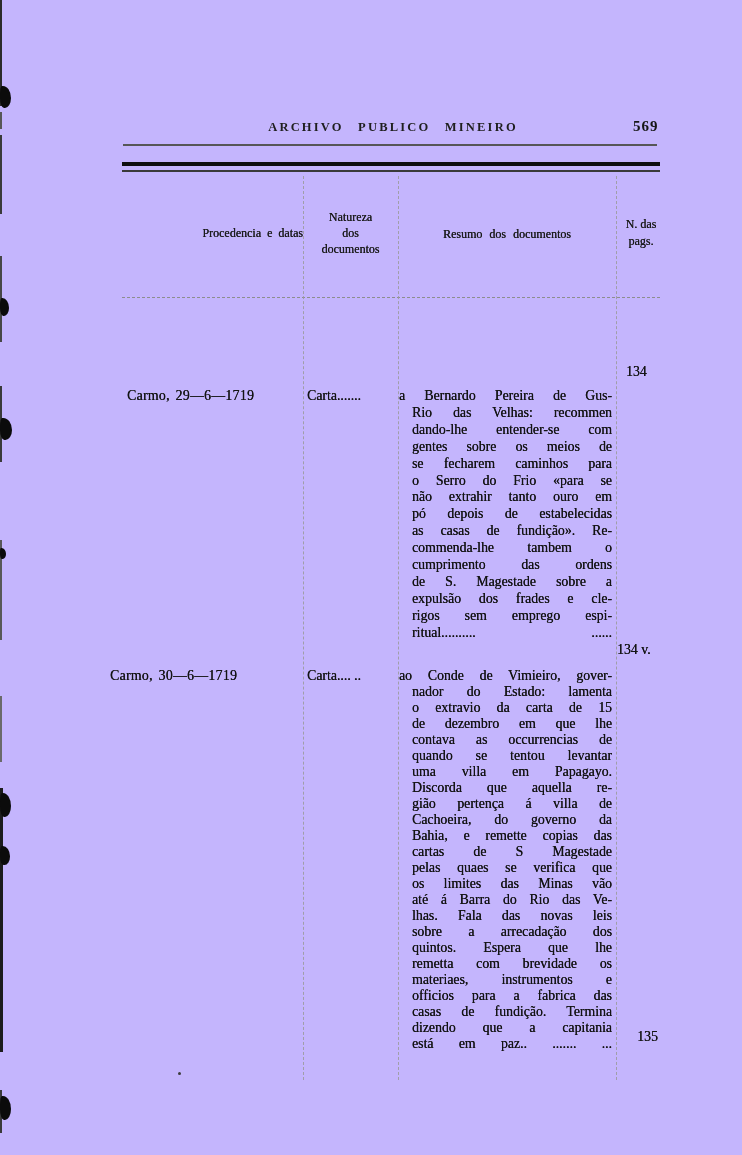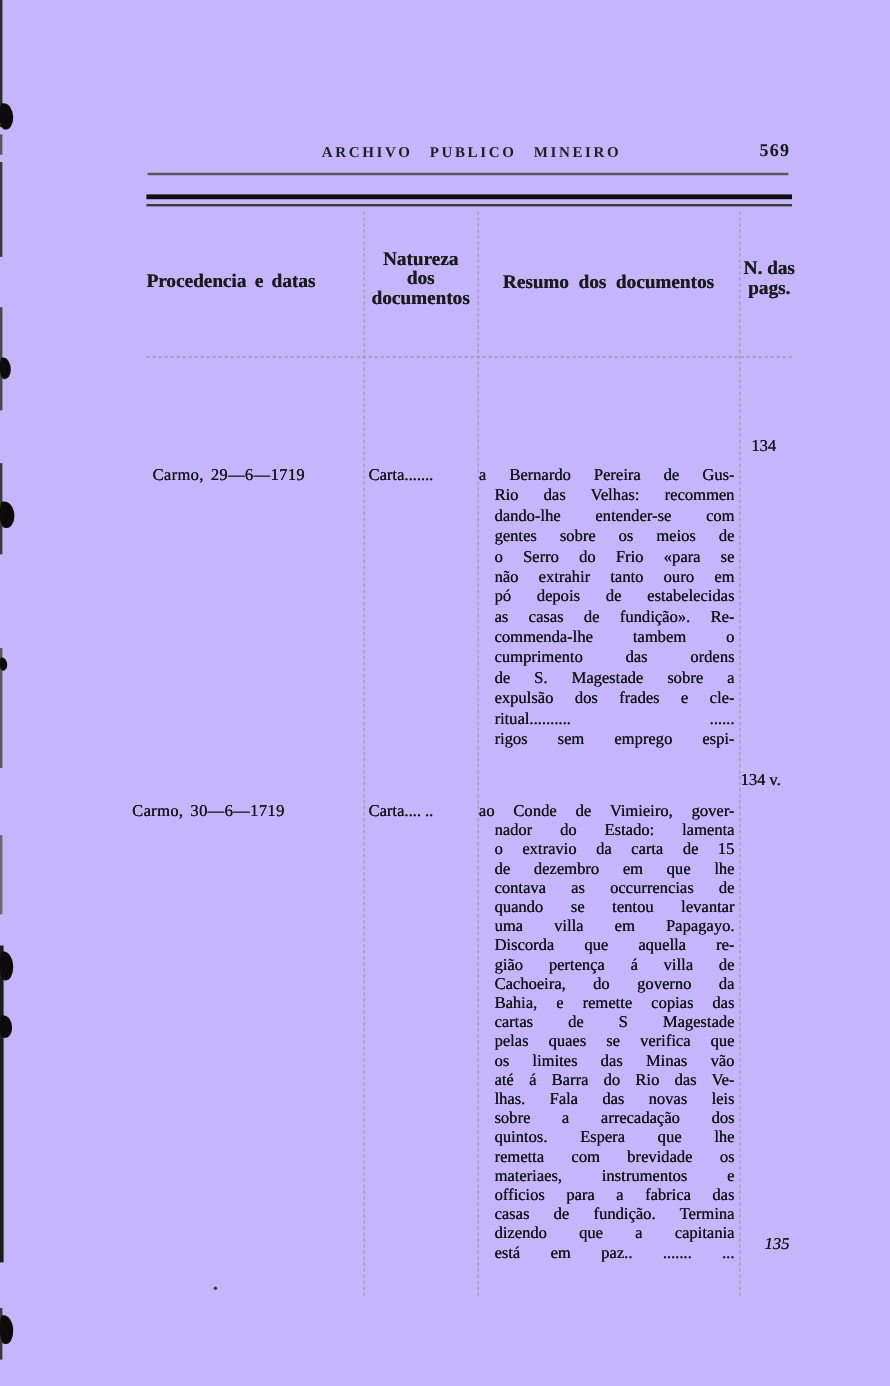--- a/index.html
+++ b/index.html
@@ -25,40 +25,40 @@
     font-size:15px;font-weight:bold;letter-spacing:1px;
   }
   
   .rule-thin{left:123px;top:144px;width:534px;height:0;border-top:2px solid #565656;}
   .rule-thick{left:122px;top:162px;width:538px;height:4px;
     border-top:4px solid #0f0f0f;border-bottom:2px solid #3a3a3a;}
   .rule-header-bottom{left:122px;top:297px;width:538px;height:0;border-top:1px dashed #8d8d8d;}
   .vsep{top:176px;height:904px;width:0;border-left:1px dashed #9a9a9a;opacity:.85;}
   .vsep1{left:303px;} .vsep2{left:398px;} .vsep3{left:616px;}
   
-  .th{font-size:16px;color:#1b1b1b;text-shadow:.2px 0 0 currentColor;font-weight:bold;}
-  .th-proc{left:122px;top:226px;width:181px;text-align:left;word-spacing:3px;}
+  .th{font-size:12px;color:#1b1b1b;text-shadow:.2px 0 0 currentColor;}
+  .th-proc{left:122px;top:226px;width:181px;text-align:right;word-spacing:3px;}
   .th-nat{left:303px;top:209px;width:95px;text-align:center;line-height:16px;}
   .th-res{left:398px;top:227px;width:218px;text-align:center;word-spacing:4px;}
   .th-pag{left:612px;top:216px;width:58px;text-align:center;line-height:16.5px;}
   
   .bodytxt{font-size:13.8px;color:#141414;text-shadow:.2px 0 0 currentColor;}
   .proc2{left:127px;top:388px;letter-spacing:.3px;word-spacing:2px;}
   .proc3{left:110px;top:668px;letter-spacing:.3px;word-spacing:2px;}
   .nat2{left:307px;top:388px;}
   .nat3{left:307px;top:668px;}
   .resumo .line{text-align:justify;text-align-last:justify;}
   .res1{left:412px;top:317px;width:200px;line-height:17px;}
   .res2{left:399px;top:388px;width:213px;line-height:16.9px;}
   .res3{left:399px;top:668px;width:213px;line-height:16px;}
   .hang .line{padding-left:13px;}
   .hang .line:first-of-type{padding-left:0;}
   .pg1{left:626px;top:364px;width:52px;text-align:left;}
   .pg2{left:617px;top:642px;}
-  .pg3{left:625px;top:1029px;width:45px;text-align:center;font-style:italic;}
+  .pg3{left:625px;top:1029px;width:45px;text-align:center;}
   
   .seg{left:0;background:#3c3c3c;width:2px;}
   .seg1{top:0;height:106px;background:#2b2b2b;}
   .seg2{top:112px;height:17px;background:#575757;}
   .seg3{top:135px;height:79px;background:#3a3a3a;}
   .seg4{top:256px;height:86px;background:#474747;}
   .seg5{top:386px;height:76px;background:#3a3a3a;}
   .seg6{top:540px;height:100px;background:#585858;}
   .seg7{top:696px;height:66px;background:#6a6a6a;}
   .seg8{top:788px;height:264px;width:3px;background:#1c1c1c;}
@@ -123,30 +123,31 @@
   <div class="abs bodytxt pg1">134</div>
 
   <div class="abs bodytxt proc2">Carmo, 29—6—1719</div>
   <div class="abs bodytxt nat2">Carta.......</div>
   <div class="abs bodytxt resumo hang res2">
 
   <div class="line">a Bernardo Pereira de Gus-</div>
       <div class="line">Rio das Velhas: recommen</div>
       <div class="line">dando-lhe entender-se com</div>
       <div class="line">gentes sobre os meios de</div>
+      <div class="line">se fecharem caminhos para</div>
       <div class="line">o Serro do Frio «para se</div>
       <div class="line">não extrahir tanto ouro em</div>
       <div class="line">pó depois de estabelecidas</div>
       <div class="line">as casas de fundição». Re-</div>
       <div class="line">commenda-lhe tambem o</div>
       <div class="line">cumprimento das ordens</div>
       <div class="line">de S. Magestade sobre a</div>
       <div class="line">expulsão dos frades e cle-</div>
+      <div class="line">rigos sem emprego espi-</div>
       <div class="line">ritual.......... ......</div>
-      <div class="line">rigos sem emprego espi-</div>
     </div>
   <div class="abs bodytxt pg2">134 v.</div>
 
   <div class="abs bodytxt proc3">Carmo, 30—6—1719</div>
   <div class="abs bodytxt nat3">Carta.... ..</div>
   <div class="abs bodytxt resumo hang res3">
 
   <div class="line">ao Conde de Vimieiro, gover-</div>
       <div class="line">nador do Estado: lamenta</div>
       <div class="line">o extravio da carta de 15</div>

